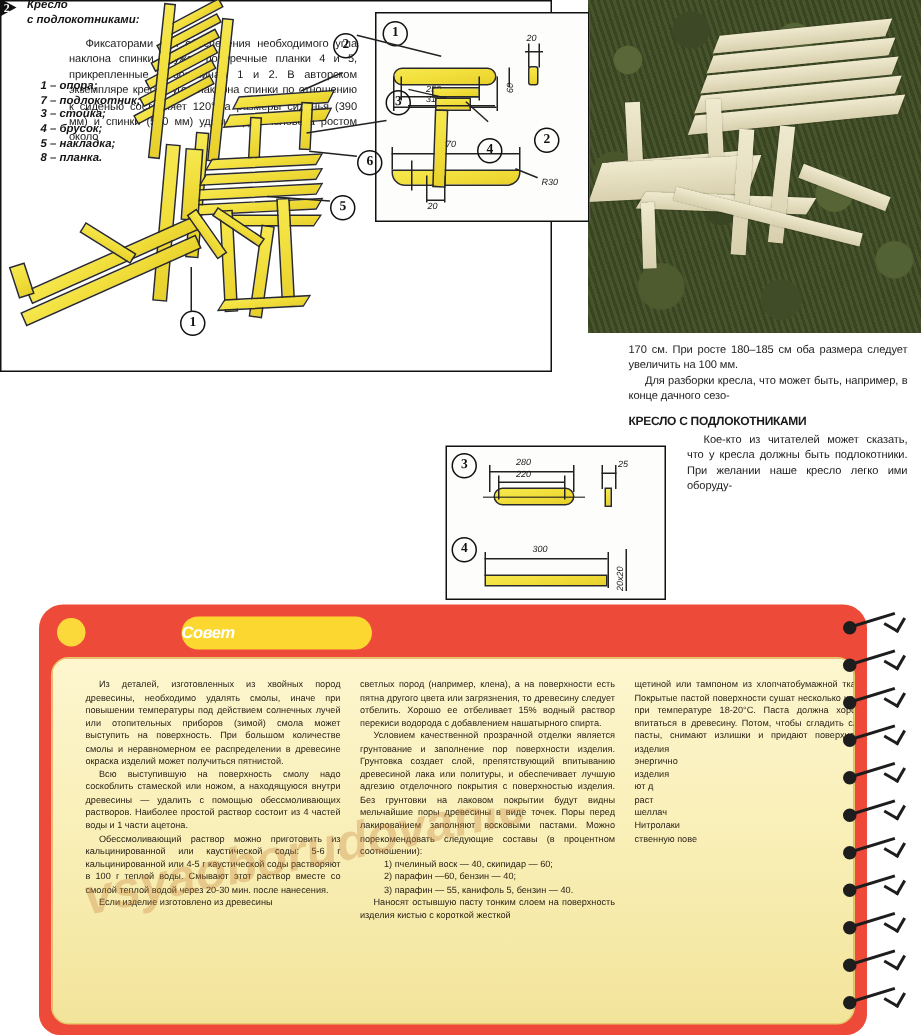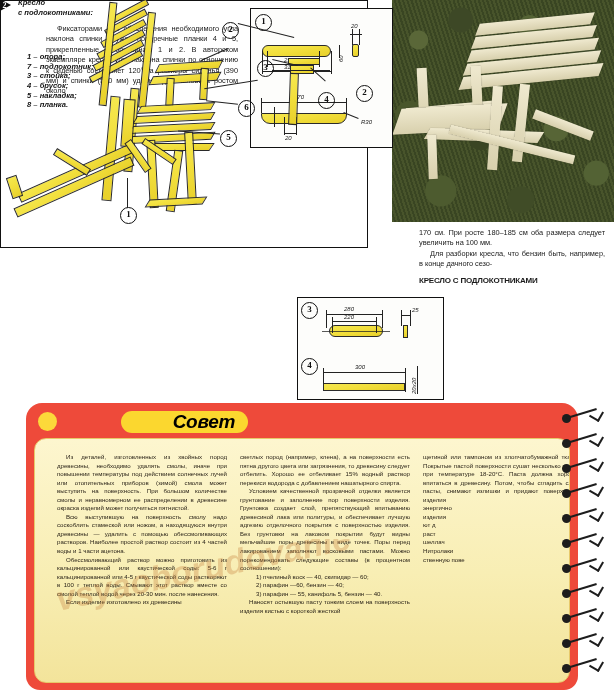--- a/index.html
+++ b/index.html
@@ -114,25 +114,25 @@
   #sovet-dot{
     position:absolute;left:12px;top:9px;width:19px;height:19px;
     border-radius:50%;background:#fcd93a;
   }
   #sovet-pill{
     position:absolute;left:95px;top:8px;width:127px;height:22px;
     background:#fbd72f;border-radius:11px;
   }
   #sovet-title{
     position:absolute;left:95px;top:8px;width:127px;height:22px;
-    line-height:22px;text-align:right;padding-right:13px;
+    line-height:22px;text-align:left;padding-right:13px;
     box-sizing:border-box;
     font-family:"Liberation Sans",sans-serif;
-    font-weight:bold;font-style:italic;font-size:19px;
-    color:#000000;letter-spacing:-0.3px;
+    font-weight:bold;font-style:italic;font-size:11px;
+    color:#ffffff;letter-spacing:-0.3px;
   }
   .sov-col{
     position:absolute;top:14px;
     font-size:6.1px;line-height:8.55px;
     text-align:justify;color:#2a2318;
     font-family:"Liberation Sans",sans-serif;
   }
   .sov-col p{margin:0;}
   .sov-col p.ind{text-indent:9px;}
   .sov-col p.li{text-indent:16px;}
@@ -187,22 +187,23 @@
     <div class="plank" style="left:56px;top:140px;width:128px;height:9px;transform:rotate(14deg);"></div>
     <div class="plank" style="left:140px;top:120px;width:62px;height:10px;transform:rotate(21deg);"></div>
   </div>
 
   <div id="intro-text" class="col-text">
     <p class="ind">Фиксаторами для обеспечения необходимого угла наклона спинки служат поперечные планки 4 и 5, прикрепленные к боковинам 1 и 2. В авторском экземпляре кресла угол наклона спинки по отношению к сиденью составляет 120°, а размеры сиденья (390 мм) и спинки (570 мм) удобны для человека ростом около</p>
   </div>
 
   <div id="right-text" class="col-text">
     <p>170 см. При росте 180–185 см оба размера следует увеличить на 100 мм.</p>
-    <p class="ind">Для разборки кресла, что бензин быть, например, в конце дачного сезо-</p>
+    <p class="ind">Для разборки кресла, что может быть, например, в конце дачного сезо-</p>
     <p class="narrow subhead">КРЕСЛО С ПОДЛОКОТНИКАМИ</p>
+    <p class="narrow ind">Кое-кто из читателей может сказать, что у кресла должны быть подлокотники. При желании наше кресло легко ими оборуду-</p>
   </div>
 
   <div id="panel-top" class="panel">
     <div class="circnum" style="left:4px;top:5px;">1</div>
     <div class="circnum" style="left:105px;top:76px;">2</div>
 
     <div class="wood" style="left:11px;top:36px;width:69px;height:12px;border-radius:6px;"></div>
     <div class="dline" style="left:16px;top:55px;width:52px;height:1px;"></div>
     <div class="dline" style="left:11px;top:62px;width:69px;height:1px;"></div>
     <div class="dline" style="left:16px;top:42px;width:1px;height:16px;"></div>

